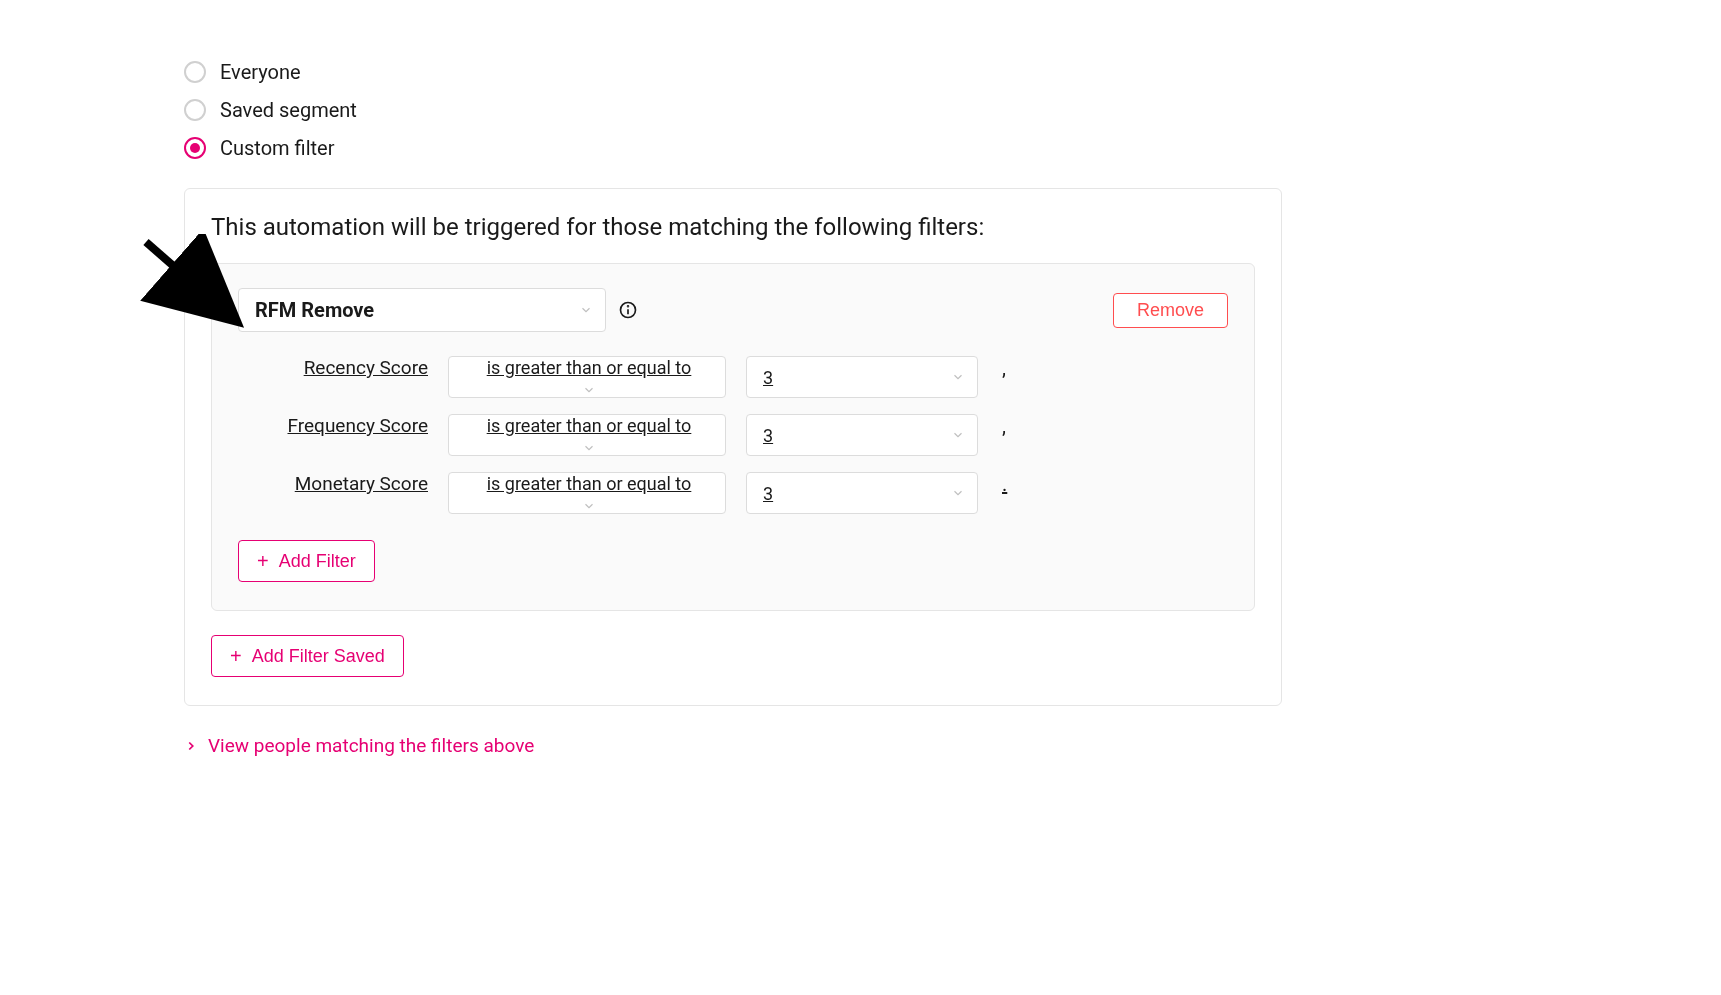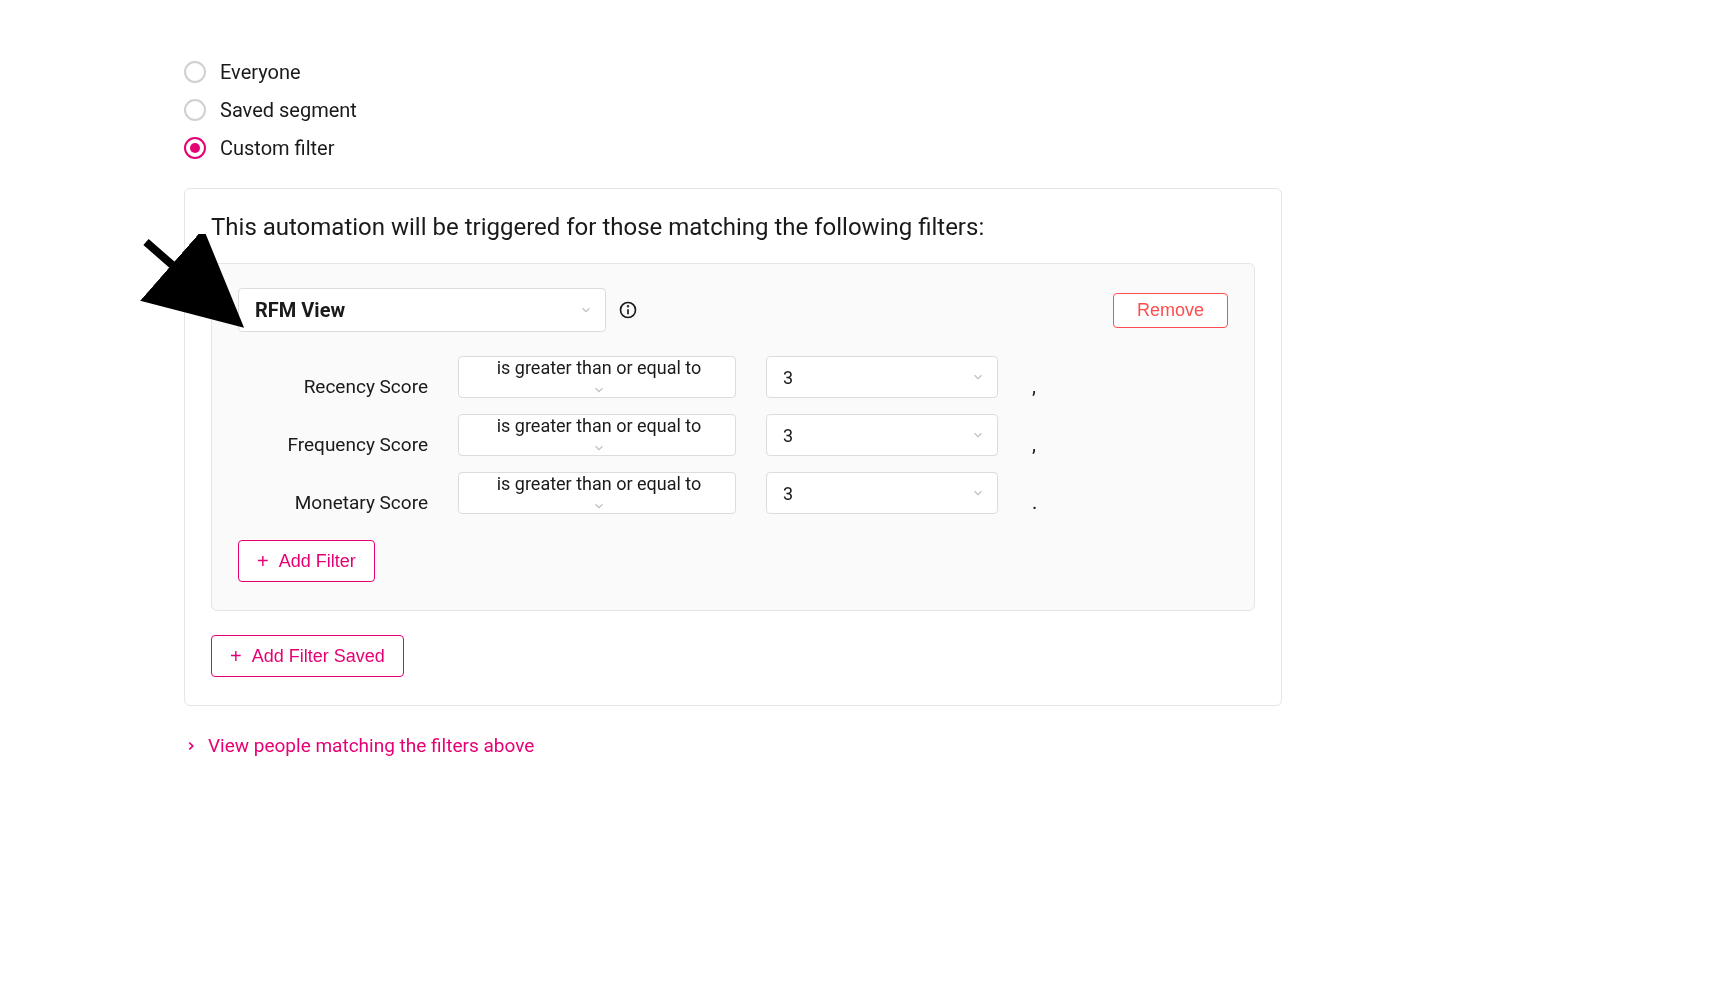--- a/index.html
+++ b/index.html
@@ -88,21 +88,21 @@
     color: #ff4d4f;
     background: #fff;
     border-radius: 4px;
     padding: 6px 23px;
     font-size: 18px;
     cursor: pointer;
   }
 
   
   .filter-rows { display: flex; flex-direction: column; gap: 16px; margin-bottom: 26px; }
-  .filter-row { display: flex; align-items: flex-end; gap: 30px; padding-left: 40px; }
+  .filter-row { display: flex; align-items: flex-start; gap: 20px; padding-left: 40px; text-decoration: underline; }
   .param-label {
     width: 150px;
     text-align: right;
     font-size: 19px;
     color: #1a1a1a;
     flex-shrink: 0;
   }
   .op-select, .val-select {
     height: 42px;
     background: #ffffff;
@@ -191,21 +191,21 @@
   
   <div class="outer-card">
     <div class="intro-text">This automation will be triggered for those matching the following filters:</div>
 
     
     <div class="inner-card">
 
       <div class="inner-header">
 
         <div class="select-main">
-          <span class="sel-text">RFM View</span>
+          <span class="sel-text">RFM Remove</span>
           <svg class="chev" width="14" height="14" viewBox="0 0 24 24" fill="none" stroke="#bfbfbf" stroke-width="2">
               <polyline points="6 9 12 15 18 9"></polyline>
             </svg>
         </div>
 
         <span class="info-wrap">
           <svg width="20" height="20" viewBox="0 0 24 24" fill="none" stroke="#1a1a1a" stroke-width="2">
             <circle cx="12" cy="12" r="9"></circle>
             <line x1="12" y1="11" x2="12" y2="17"></line>
             <circle cx="12" cy="7.5" r="0.5" fill="#1a1a1a" stroke="#1a1a1a"></circle>

